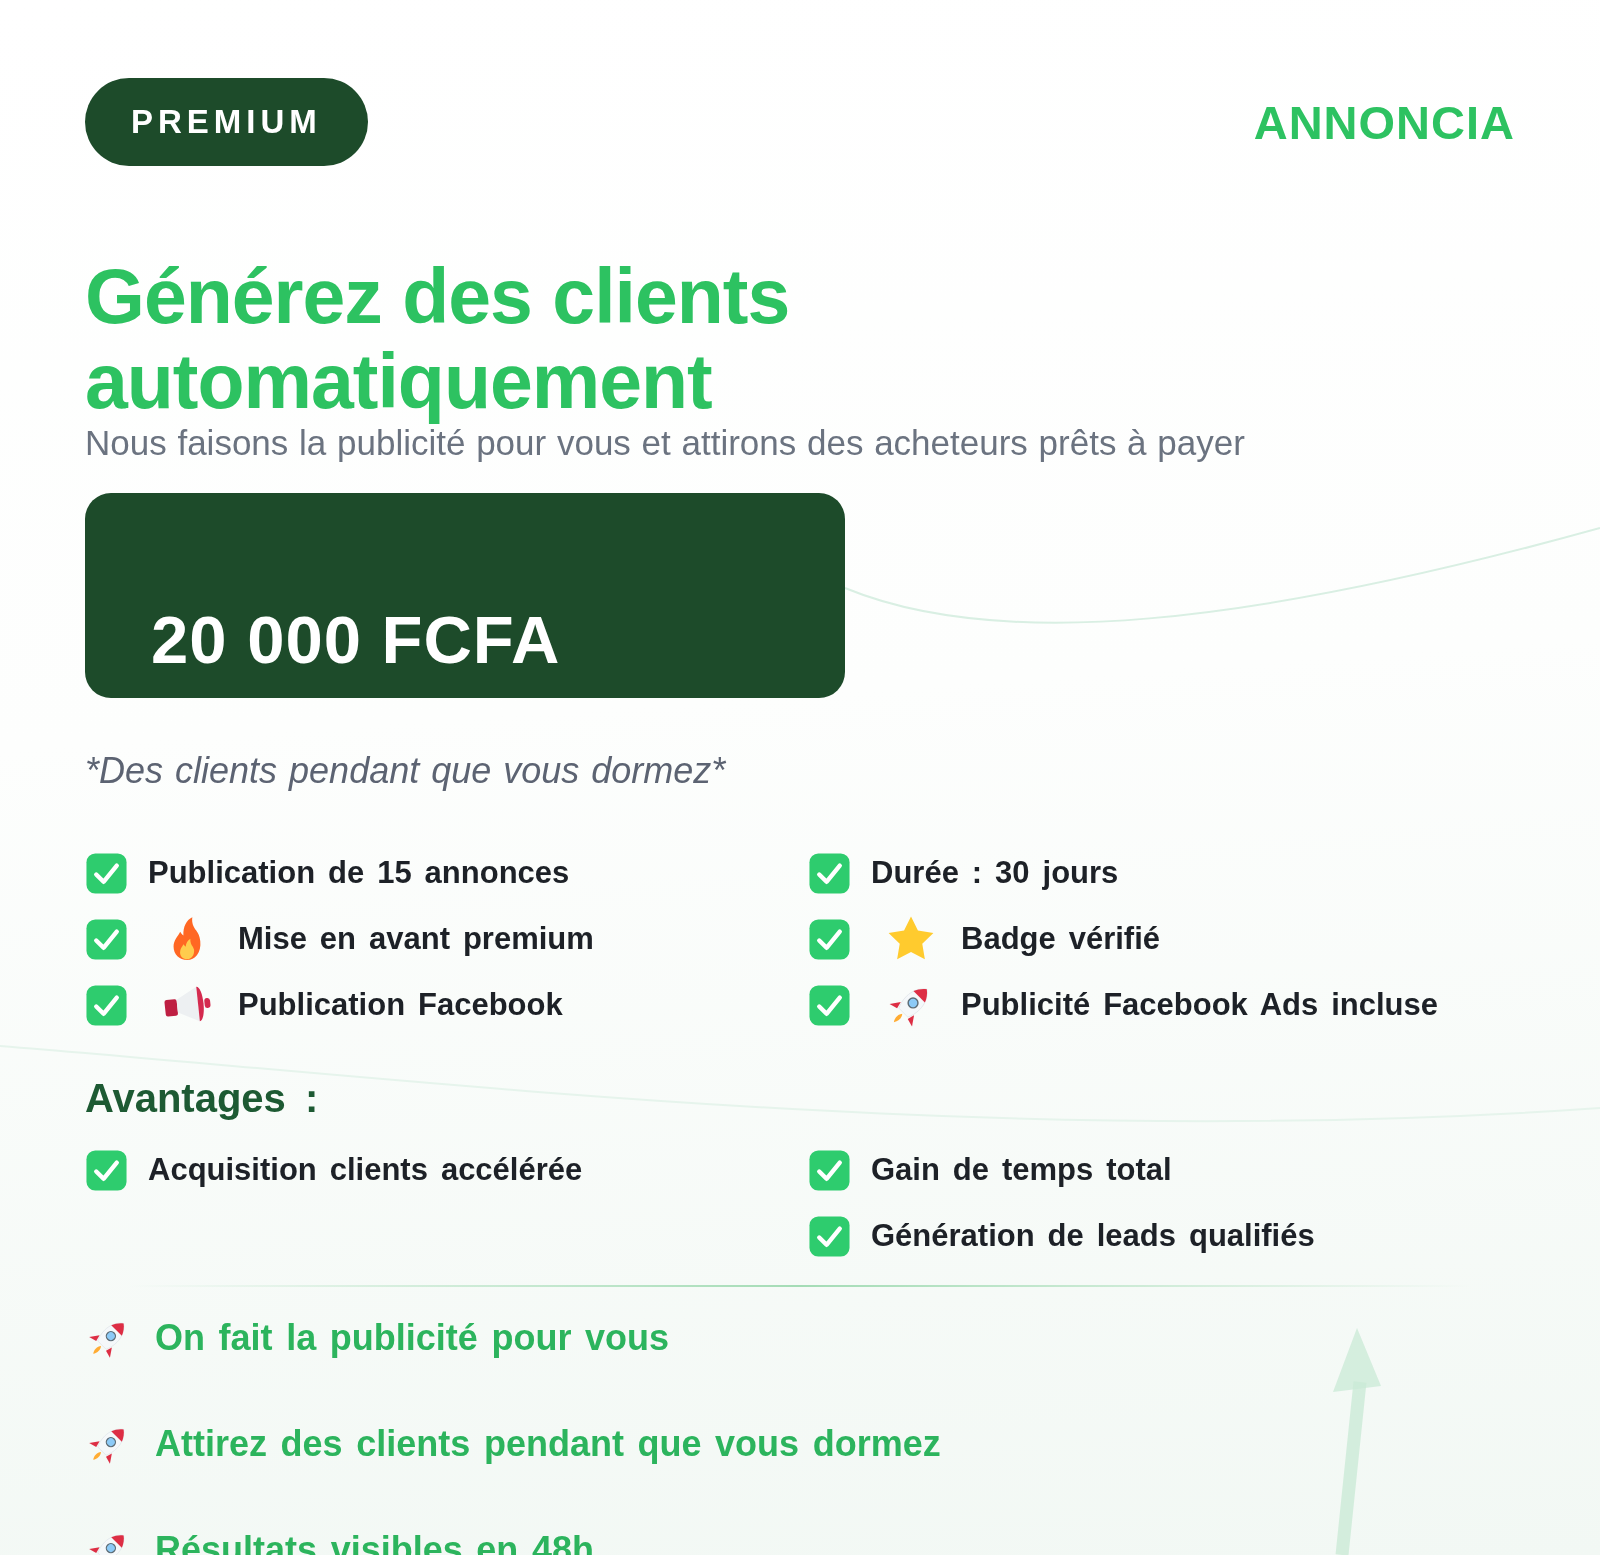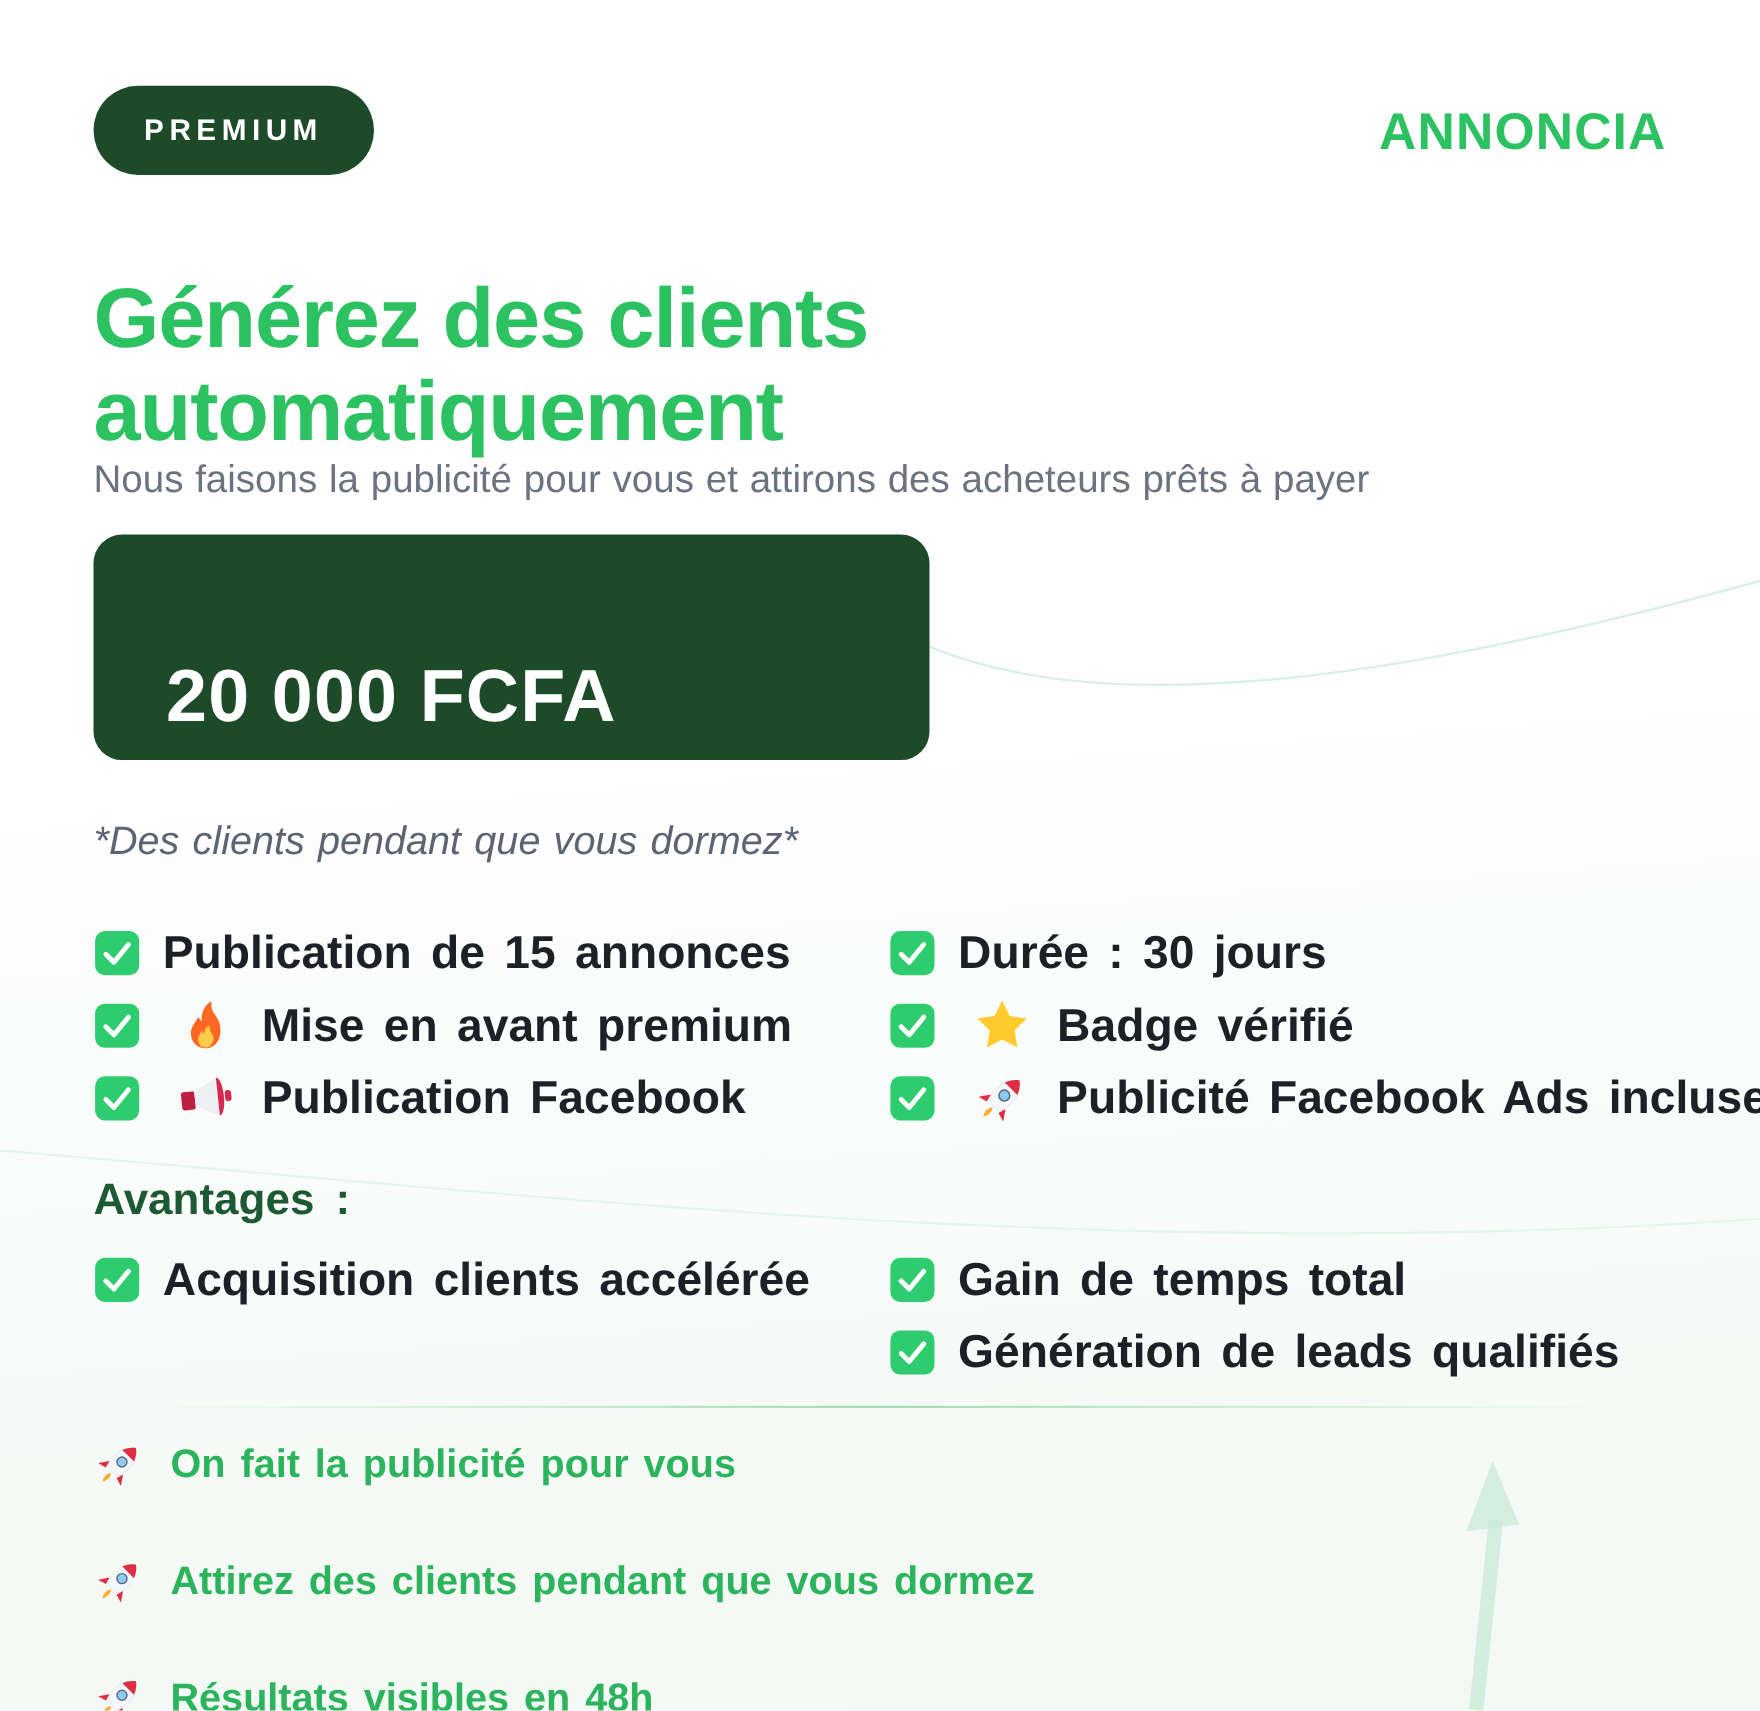--- a/index.html
+++ b/index.html
@@ -8,21 +8,21 @@
     font-family:"Liberation Sans", sans-serif;
     background:linear-gradient(176deg, #ffffff 0%, #fdfefd 45%, #f2f8f4 100%);
     position:relative; overflow:hidden;
   }
   .decor { position:absolute; inset:0; z-index:0; pointer-events:none; }
   .content { position:relative; z-index:1; padding:0 85px; }
 
   .header-row { display:flex; justify-content:space-between; align-items:center; margin-top:78px; }
   .badge {
     background:#1d4b2a; color:#ffffff; border-radius:44px;
-    padding:25px 46px; font-size:27px; font-weight:bold; letter-spacing:5px;
+    padding:25px 46px; font-size:33px; font-weight:bold; letter-spacing:5px;
   }
   .brand { font-size:47px; font-weight:bold; color:#2dc261; letter-spacing:1px; }
 
   h1.title {
     margin-top:88px; font-size:77px; font-weight:bold; color:#2dc261;
     line-height:1.1; letter-spacing:-1px;
   }
   .subtitle { font-size:35px; color:#6b7380; word-spacing:1px; }
 
   .price-box {
@@ -34,21 +34,21 @@
   .tagline { margin-top:52px; font-size:36px; font-style:italic; color:#5c6372; word-spacing:2px; }
 
   .grid { display:grid; grid-template-columns:723px 1fr; margin-top:48px; }
   .grid.adv { margin-top:0; }
   .col { display:flex; flex-direction:column; }
   .row { display:flex; align-items:center; height:66px; }
   .check { width:43px; height:43px; flex:none; margin-right:20px; }
   .check svg { display:block; width:100%; height:100%; }
   .emoji { width:52px; height:52px; flex:none; margin:0 24px 0 14px; }
   .emoji svg { display:block; width:100%; height:100%; }
-  .label { font-size:42px; font-weight:bold; color:#1d2127; word-spacing:0.14em; white-space:nowrap; }
+  .label { font-size:31px; font-weight:bold; color:#1d2127; word-spacing:0.14em; white-space:nowrap; }
 
   h2.adv-heading { margin:38px 0 16px; font-size:40px; font-weight:bold; color:#1d5a33; word-spacing:0.2em; }
 
   .separator {
     height:2px; margin:16px 15px 18px;
     background:linear-gradient(90deg, rgba(190,229,200,0) 2%, rgba(150,215,170,0.85) 50%, rgba(190,229,200,0) 98%);
   }
 
   .highlights { margin-top:20px; display:flex; flex-direction:column;gap:44px; }
   .hl-row { display:flex; align-items:center; height:62px; }

